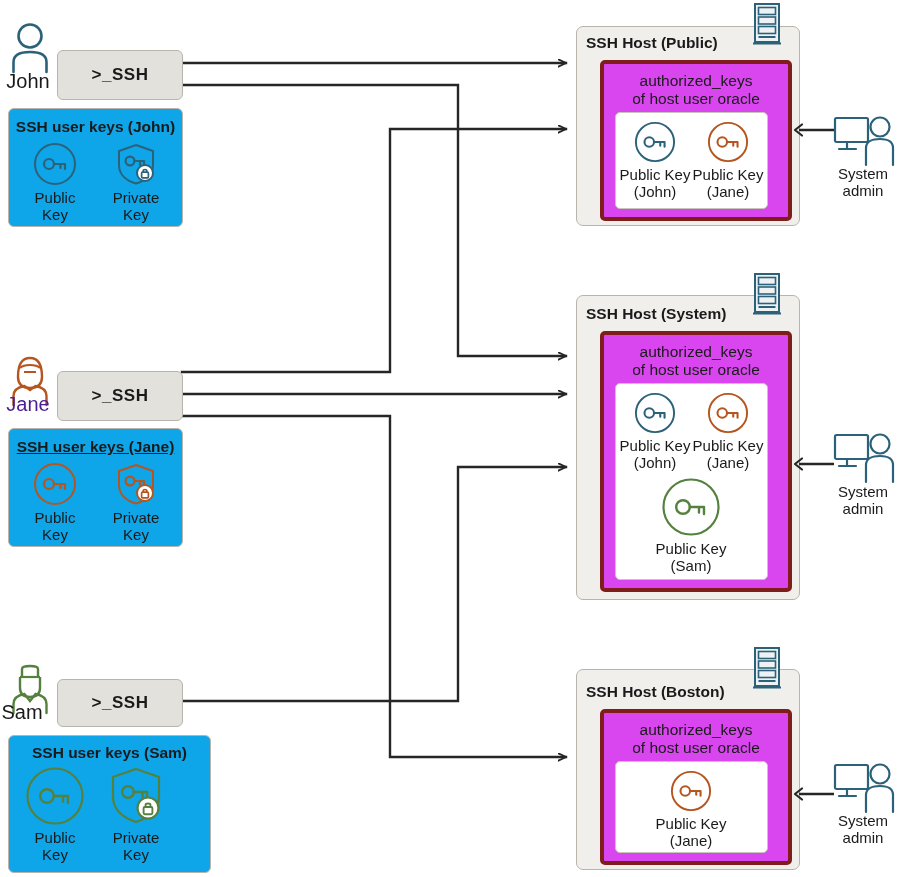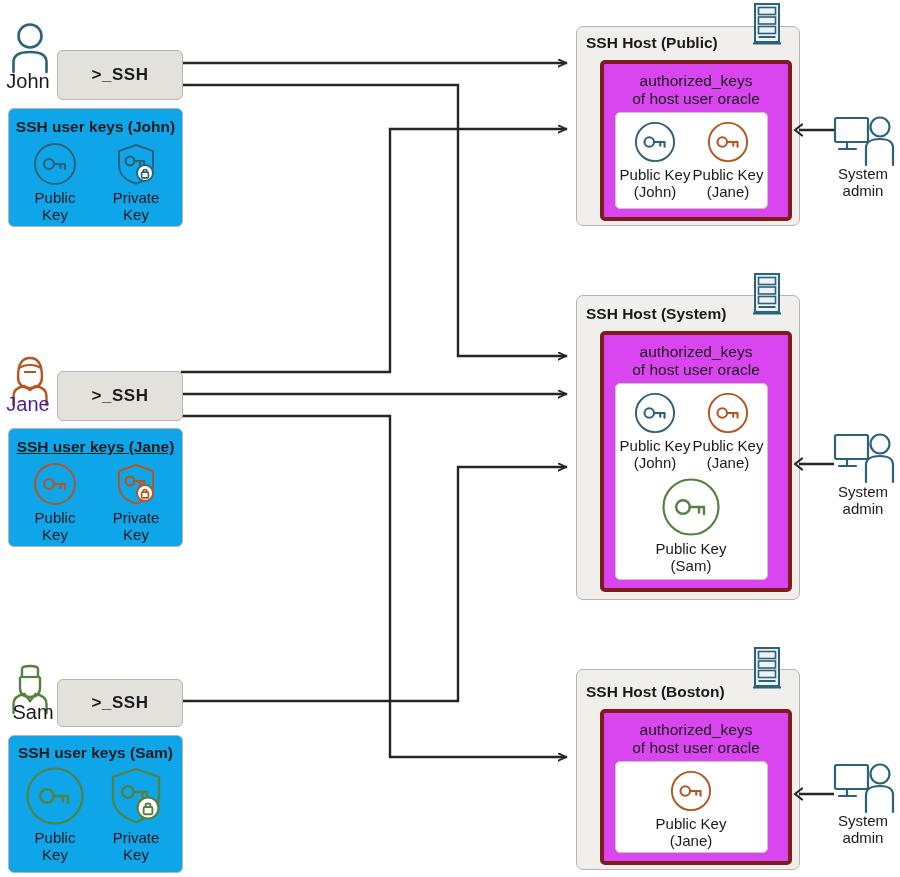--- a/index.html
+++ b/index.html
@@ -162,27 +162,27 @@
   </div>
 
   <div class="abs" style="left:8px;top:663px;width:44px;height:50px;">
     <svg width="44" height="50" viewBox="0 0 44 50">
       <path d="M12,14 L12,25 C12,31 16,34 22,34 C28,34 32,31 32,25 L32,14" fill="none" stroke="#55813f" stroke-width="2.4"></path>
       <path d="M12,14 L32,14" fill="none" stroke="#55813f" stroke-width="2.2"></path>
       <path d="M14,14 L14,6 C14,4 16,3 22,3 C28,3 30,4 30,6 L30,14" fill="none" stroke="#55813f" stroke-width="2.4"></path>
       <path d="M5.5,50 L5.5,41 C5.5,35 11,32 16.5,31 L22,38 L27.5,31 C33,32 38.5,35 38.5,41 L38.5,50" fill="none" stroke="#55813f" stroke-width="2.4" stroke-linecap="round"></path>
     </svg>
   </div>
-  <div class="abs person-label" style="left:0px;top:704px;width:44px;color:#1a1a1a;margin-left:11px;">Sam</div>
+  <div class="abs person-label" style="left:0px;top:704px;width:44px;color:#1a1a1a;">Sam</div>
 
   <div class="abs ssh-btn" style="left:57px;top:679px;width:124px;height:46px;">
     <span>&gt;_SSH</span>
   </div>
 
-  <div class="abs keybox" style="left:8px;top:735px;width:173px;height:136px;">
+  <div class="abs keybox" style="left:8px;top:735px;width:173px;height:136px;padding-left:28px;">
     <div class="keybox-title" style="top:8px;">SSH user keys (Sam)</div>
     <div class="key-cell" style="left:7px;top:30px;width:78px;">
       <svg width="60" height="60" viewBox="0 0 60 60" style="margin:0 auto;">
         <circle cx="30" cy="30" r="27.5" fill="none" stroke="#55813f" stroke-width="2.2"></circle>
         <circle cx="22" cy="30" r="6.8" fill="none" stroke="#55813f" stroke-width="2.4"></circle>
         <path d="M28.8,30 L43,30 M43,30 L43,37 M38,30 L38,35.5" fill="none" stroke="#55813f" stroke-width="2.4" stroke-linecap="round"></path>
       </svg>
       <div class="cap"><span>Public</span><br>
       <span>Key</span></div>
     </div>

